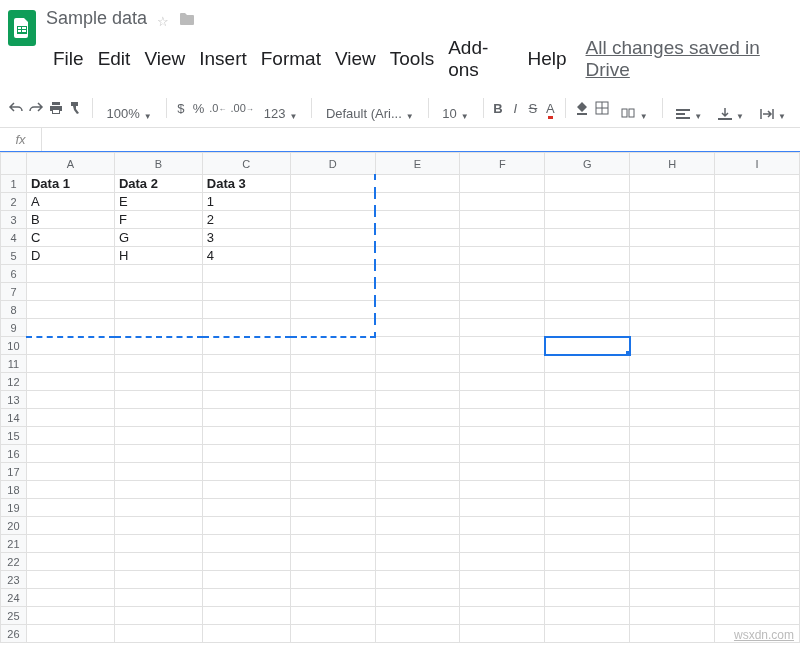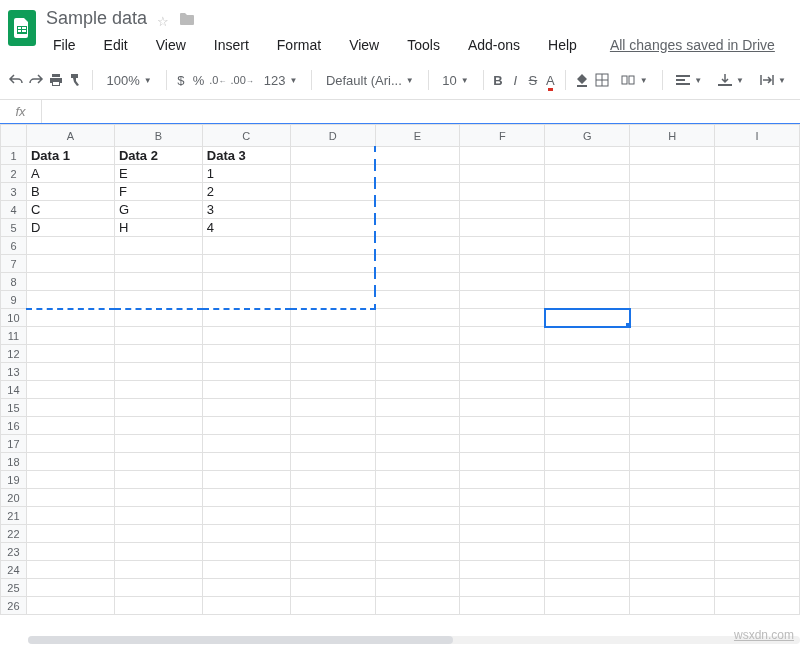--- a/index.html
+++ b/index.html
@@ -6,29 +6,29 @@
   body { font-family: Arial, sans-serif; font-size: 13px; color: #202124; width: 800px; height: 646px; overflow: hidden; background: #fff; position: relative; }
   
   
   .header { display: flex; align-items: flex-start; padding: 6px 8px 0 8px; }
   .logo { width: 28px; height: 36px; background: #0f9d58; border-radius: 3px; display: flex; align-items: center; justify-content: center; margin-right: 10px; margin-top: 4px; }
   .logo svg { fill: #fff; }
   .title-area { flex: 1; }
   .title-row { display: flex; align-items: flex-end; gap: 10px; padding: 2px 0 4px 0; }
   .doc-title { font-size: 18px; color: #5f6368; }
   .star-icon, .folder-icon { color: #bbb; cursor: pointer; }
-  .menu-row { display: flex; align-items: center; gap: 14px; font-size: 14px; color: #202124; }
+  .menu-row { display: flex; align-items: center; gap: 0; font-size: 19px; color: #202124; }
   .menu-item { padding: 4px 7px; cursor: pointer; border-radius: 2px; }
   .saved { color: #5f6368; text-decoration: underline; margin-left: 12px; cursor: pointer; }
   
   
   .toolbar { display: flex; align-items: center; padding: 6px 8px; gap: 4px; border-bottom: 1px solid #e0e0e0; margin-top: 4px; }
   .tbtn { width: 26px; height: 26px; display: flex; align-items: center; justify-content: center; cursor: pointer; border-radius: 2px; color: #5f6368; }
   .tsep { width: 1px; height: 20px; background: #e0e0e0; margin: 0 4px; }
-  .tdrop { display: flex; align-items: center; gap: 4px; padding: 0 6px; height: 26px; cursor: pointer; color: #5f6368; font-size: 13px; }
+  .tdrop { display: flex; align-items: flex-end; gap: 4px; padding: 0 6px; height: 26px; cursor: pointer; color: #5f6368; font-size: 13px; }
   .caret { font-size: 8px; color: #5f6368; }
   .bold { font-weight: bold; }
   .italic { font-style: italic; }
   .strike { text-decoration: line-through; }
   .text-color { position: relative; }
   .text-color::after { content:''; position:absolute; bottom:2px; left:4px; right:4px; height:3px; background:#d93025; }
   
   
   .formula-bar { display: flex; align-items: center; border-bottom: 1px solid #3b82f6; height: 24px; }
   .fx { width: 42px; text-align: center; font-style: italic; color: #888; font-size: 13px; border-right: 1px solid #e0e0e0; height: 100%; display:flex; align-items:center; justify-content:center; }

